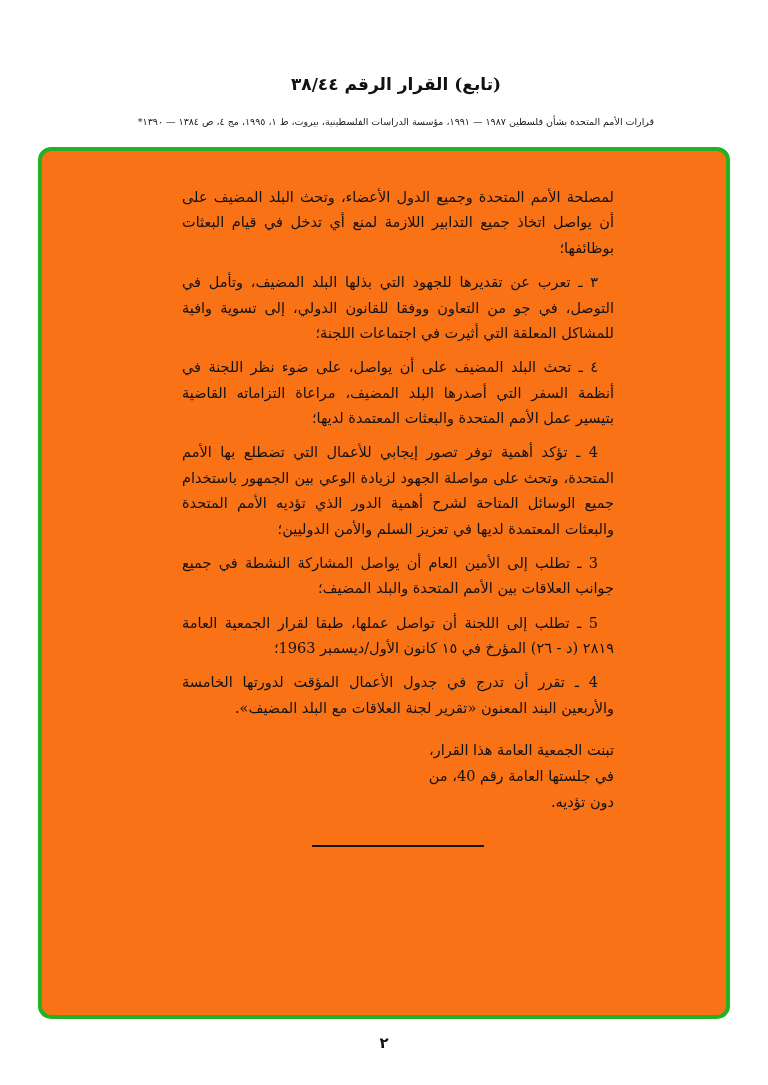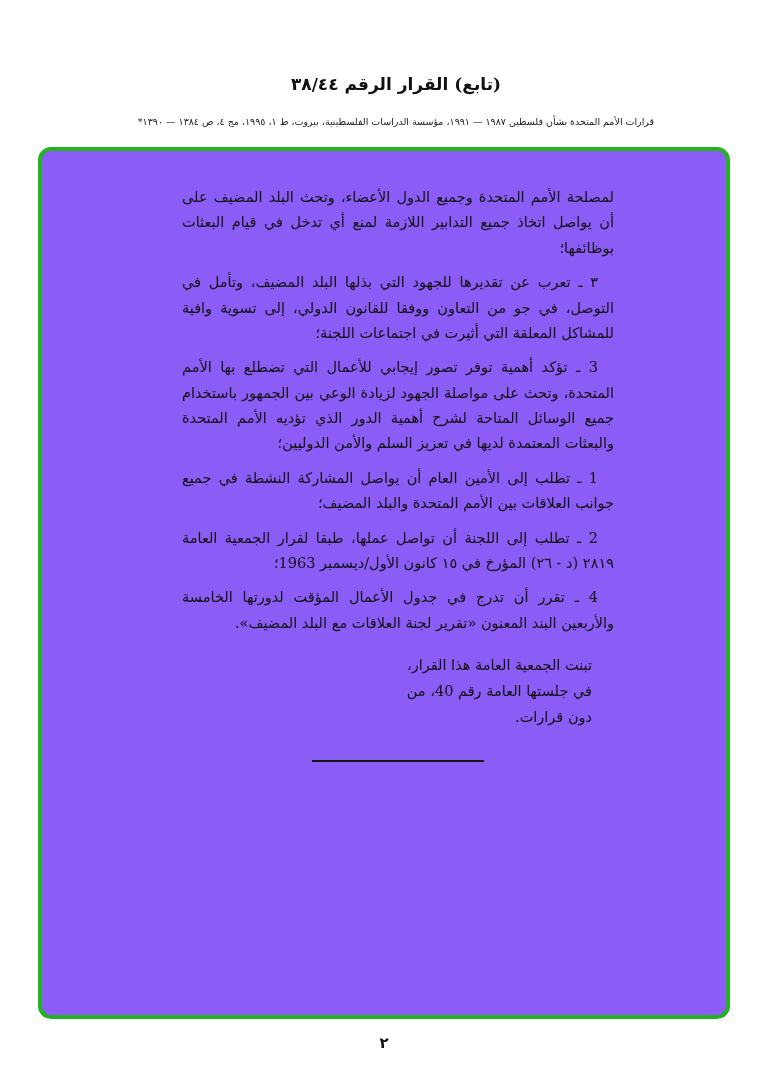--- a/index.html
+++ b/index.html
@@ -44,21 +44,21 @@
     white-space: nowrap;
   }
   .green-box {
     position: absolute;
     left: 38px;
     top: 147px;
     width: 684px;
     height: 864px;
     border: 4px solid #24b124;
     border-radius: 13px;
-    background: #8b5cf6;
+    background: #f97316;
     box-sizing: content-box;
   }
   .text-column {
     direction: rtl;
     padding: 34px 112px 0 140px;
     text-align: justify;
   }
   .para {
     margin: 0 0 9px 0;
     font-size: 14.5px;
@@ -66,21 +66,20 @@
     text-align: justify;
   }
   .para.indent {
     text-indent: 16px;
   }
   .para .lead {
     font-weight: 400;
   }
   .adoption {
     margin-top: 16px;
-    margin-right: 22px;
     font-size: 14.5px;
     line-height: 1.8;
     text-align: right;
   }
   .divider {
     width: 172px;
     height: 2px;
     background: #141414;
     margin: 30px auto 0 auto;
   }
@@ -110,41 +109,44 @@
     <div class="text-column" dir="rtl">
 
       <p class="para">
         <span class="lead"></span><span>لمصلحة الأمم المتحدة وجميع الدول الأعضاء، وتحث البلد المضيف على أن يواصل اتخاذ جميع التدابير اللازمة لمنع أي تدخل في قيام البعثات بوظائفها؛</span>
       </p>
 
       <p class="para indent">
         <span class="lead">٣ ـ تعرب عن تقديرها</span><span> للجهود التي بذلها البلد المضيف، وتأمل في التوصل، في جو من التعاون ووفقا للقانون الدولي، إلى تسوية وافية للمشاكل المعلقة التي أثيرت في اجتماعات اللجنة؛</span>
       </p>
 
-
       <p class="para indent">
-        <span class="lead">3 ـ تؤكد</span><span> أهمية توفر تصور إيجابي للأعمال التي تضطلع بها الأمم المتحدة، وتحث على مواصلة الجهود لزيادة الوعي بين الجمهور باستخدام جميع الوسائل المتاحة لشرح أهمية الدور الذي تؤديه الأمم المتحدة والبعثات المعتمدة لديها في تعزيز السلم والأمن الدوليين؛</span>
+        <span class="lead">٤ ـ تحث</span><span> البلد المضيف على أن يواصل، على ضوء نظر اللجنة في أنظمة السفر التي أصدرها البلد المضيف، مراعاة التزاماته القاضية بتيسير عمل الأمم المتحدة والبعثات المعتمدة لديها؛</span>
       </p>
 
       <p class="para indent">
-        <span class="lead">1 ـ تطلب</span><span> إلى الأمين العام أن يواصل المشاركة النشطة في جميع جوانب العلاقات بين الأمم المتحدة والبلد المضيف؛</span>
+        <span class="lead">4 ـ تؤكد</span><span> أهمية توفر تصور إيجابي للأعمال التي تضطلع بها الأمم المتحدة، وتحث على مواصلة الجهود لزيادة الوعي بين الجمهور باستخدام جميع الوسائل المتاحة لشرح أهمية الدور الذي تؤديه الأمم المتحدة والبعثات المعتمدة لديها في تعزيز السلم والأمن الدوليين؛</span>
       </p>
 
       <p class="para indent">
-        <span class="lead">2 ـ تطلب</span><span> إلى اللجنة أن تواصل عملها، طبقا لقرار الجمعية العامة ٢٨١٩ (د - ٢٦) المؤرخ في ١٥ كانون الأول/ديسمبر 1963؛</span>
+        <span class="lead">3 ـ تطلب</span><span> إلى الأمين العام أن يواصل المشاركة النشطة في جميع جوانب العلاقات بين الأمم المتحدة والبلد المضيف؛</span>
+      </p>
+
+      <p class="para indent">
+        <span class="lead">5 ـ تطلب</span><span> إلى اللجنة أن تواصل عملها، طبقا لقرار الجمعية العامة ٢٨١٩ (د - ٢٦) المؤرخ في ١٥ كانون الأول/ديسمبر 1963؛</span>
       </p>
 
       <p class="para indent">
         <span class="lead">4 ـ تقرر</span><span> أن تدرج في جدول الأعمال المؤقت لدورتها الخامسة والأربعين البند المعنون «تقرير لجنة العلاقات مع البلد المضيف».</span>
       </p>
 
       <div class="adoption">
         <div>تبنت الجمعية العامة هذا القرار،</div>
         <div>في جلستها العامة رقم 40، من</div>
-        <div>دون قرارات.</div>
+        <div>دون تؤديه.</div>
       </div>
 
       <div class="divider"></div>
 
     </div>
   </div>
 
   <footer class="page-footer">
     <div class="page-number">٢</div>
   </footer>

